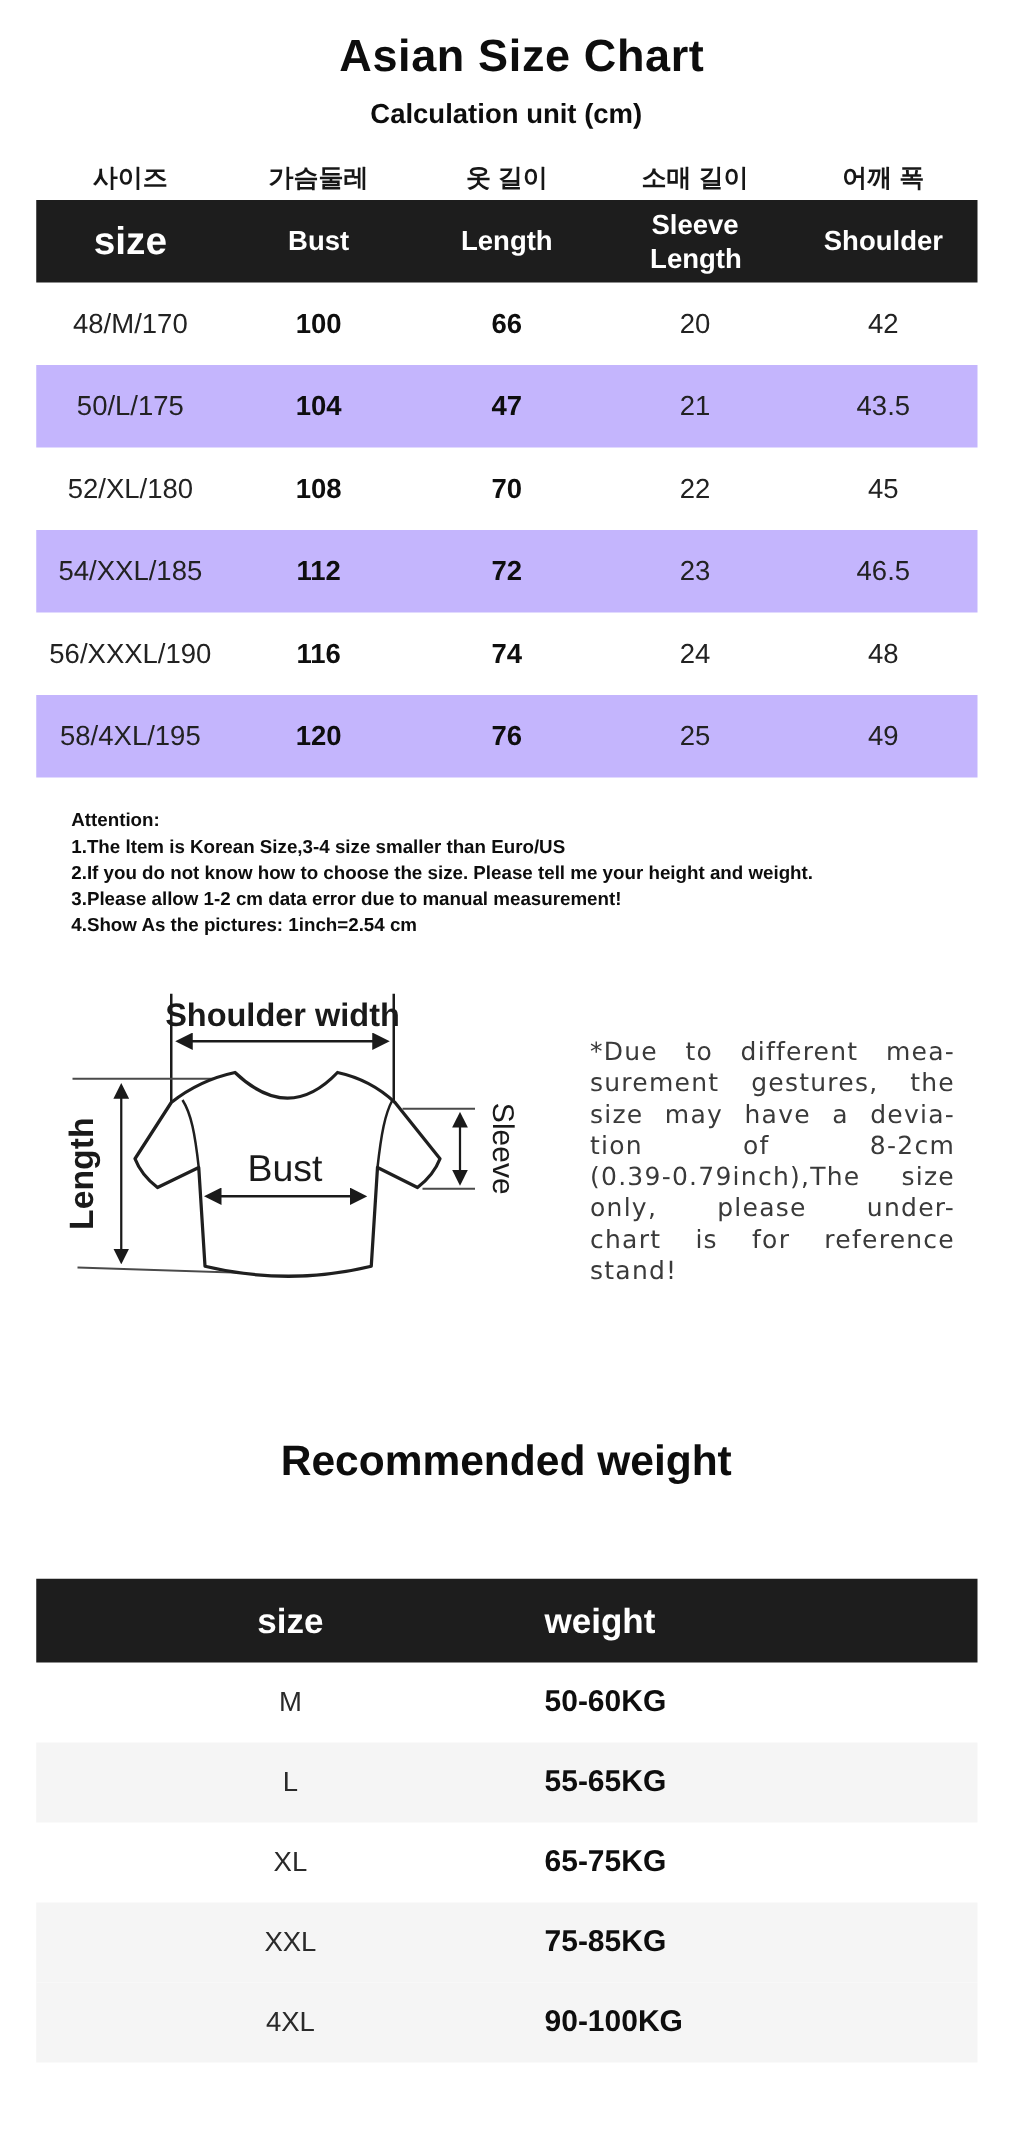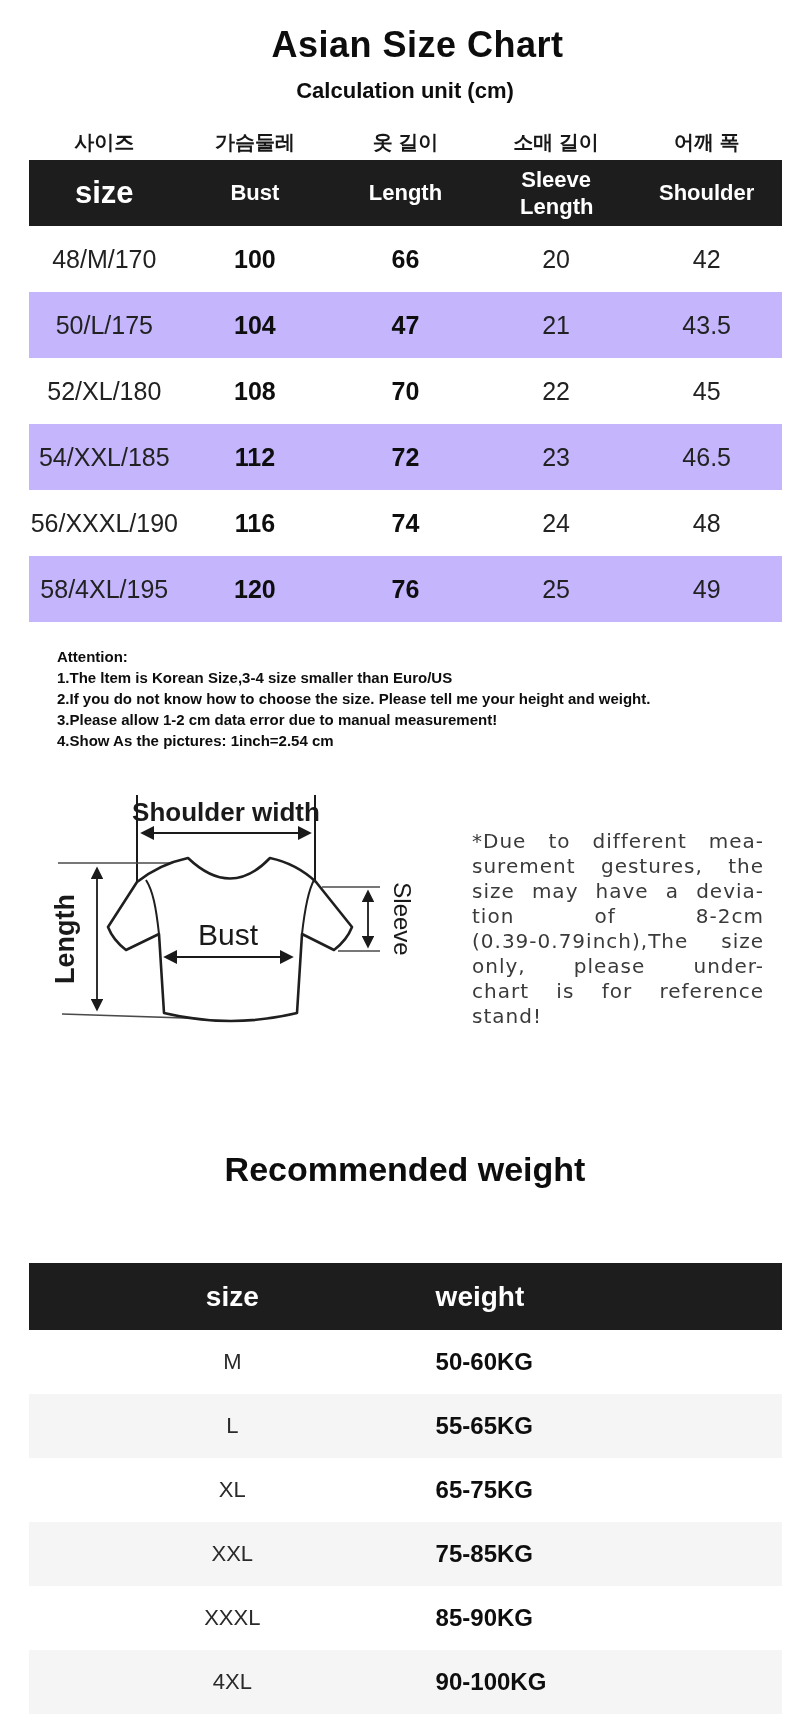--- a/index.html
+++ b/index.html
@@ -19,21 +19,21 @@
   .k-row{display:flex;align-items:flex-end;height:36px;margin-bottom:4px;}
   .k-row .cell{font-size:20px;font-weight:600;color:#171717;}
   .t-head{
     display:flex;align-items:center;height:66px;background:#1d1d1d;color:#fff;
   }
   .t-head .cell{font-size:22px;font-weight:700;}
   .t-head .cell.big{font-size:31px;font-weight:800;}
   .t-head .narrow-wrap{display:inline-block;width:72px;line-height:1.25;text-align:center;}
   .t-row{display:flex;align-items:center;height:66px;}
   .t-row.alt{background:#c4b5fd;}
-  .t-row .cell{font-size:25px;color:#222;}
+  .t-row .cell{font-size:22px;color:#222;}
   .t-row .cell.bold{font-weight:700;color:#0e0e0e;}
   .cell{width:20%;text-align:center;}
   
   .attention{margin:24px 0 0 57px;font-size:15px;font-weight:700;line-height:21px;color:#0d0d0d;}
   
   .diagram-row{display:flex;margin-top:36px;}
   .tshirt-box{width:400px;height:275px;margin-left:50px;}
   .note{
     width:292px;margin-left:22px;margin-top:42px;
     font-family:"DejaVu Sans",sans-serif;font-size:20px;line-height:25px;
@@ -189,21 +189,17 @@
     <div class="wc2">55-65KG</div>
   </div>
   <div class="w-row">
     <div class="wc1">XL</div>
     <div class="wc2">65-75KG</div>
   </div>
   <div class="w-row alt">
     <div class="wc1">XXL</div>
     <div class="wc2">75-85KG</div>
   </div>
-  <div class="w-row">
-    <div class="wc1">XXXL</div>
-    <div class="wc2">85-90KG</div>
-  </div>
   <div class="w-row alt">
     <div class="wc1">4XL</div>
     <div class="wc2">90-100KG</div>
   </div>
 </div>
 
 </body></html>

